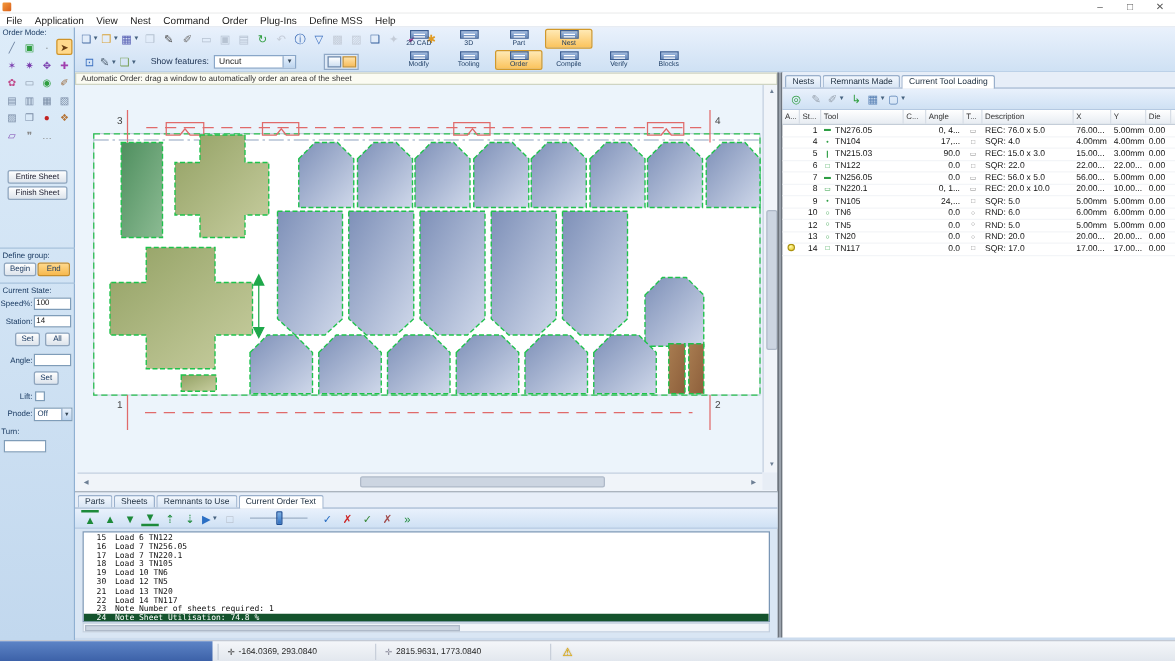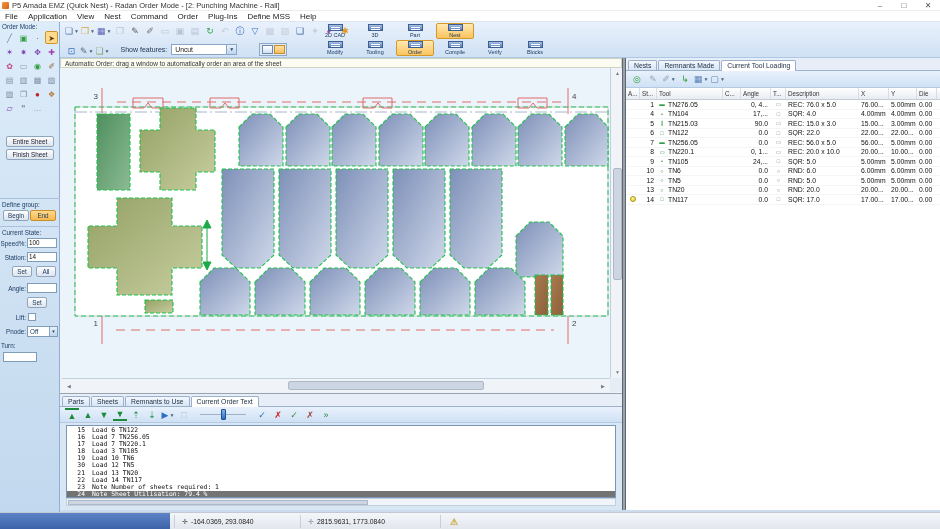--- a/index.html
+++ b/index.html
@@ -99,41 +99,40 @@
   #bpanel{left:60px;top:393px;width:562px;height:117px;background:#d9e6f4;border-top:1px solid #9aa2ac}
   #btoolbar{height:16px;background:linear-gradient(#e9f1fc,#cfe1f4);border-bottom:1px solid #b4c9e2;display:flex;align-items:center;padding-left:4px}
   .bar-top{border-top:2px solid #1d8a3a}
   .bar-bot{border-bottom:2px solid #1d8a3a}
   .slider{width:46px;height:11px;position:relative;margin:0 8px}
   .slider::before{content:"";position:absolute;left:0;right:0;top:5px;height:1px;background:#9db0c6}
   .slider i{position:absolute;left:45%;top:0;width:5px;height:11px;background:linear-gradient(#7fb3e8,#2f6fc0);border:1px solid #1c4f96;border-radius:1px}
   #ordertext{position:absolute;left:6px;top:31px;width:550px;height:73px;background:#fff;border:1px solid #7a96b5;font-family:"DejaVu Sans Mono",monospace;font-size:6.4px;color:#111;overflow:hidden;padding-top:1px}
   .line{display:flex;height:7.1px;line-height:7.1px;white-space:pre}
   .ln{width:18px;text-align:right;margin-right:7px;flex:0 0 18px}
-  .line.sel{background:#737373;color:#fff}
+  .line.sel{background:#14532d;color:#fff}
   #bhscroll{position:absolute;left:6px;top:104px;width:550px;height:8px;background:#f0f4f9;border:1px solid #c2cfdf}
   #bhscroll .thumb{position:absolute;left:1px;top:1px;width:300px;height:5px;background:#ccd5e1;border:1px solid #aeb9c8}
 
   
   #gapstrip{left:60px;top:510px;width:880px;height:2px;background:#ccdcee}
   #statusbar{left:0;top:512px;width:940px;height:17px;background:linear-gradient(#f4f6f9,#e2e7ee);border-top:1px solid #c3c9d4;font-size:6.8px;color:#222}
   #sb-blue{position:absolute;left:0;top:0;width:170px;height:17px;background:linear-gradient(#5d84c6,#3a5fa6)}
   .sb-cell{position:absolute;top:0;height:17px;display:flex;align-items:center;gap:3px}
   .sb-sep{position:absolute;top:2px;height:13px;width:1px;background:#c8cfda}
   .sb-ico{font-size:7px;color:#444}
   #warn-icon{color:#f0b400;font-size:9px;text-shadow:0 0 1px #7a5c00}
 
   svg text{font-family:"Liberation Sans",sans-serif}
 </style>
 </head>
 <body>
 
 <div class="abs" id="titlebar">
   <span id="appicon"></span>
-  <span>P5 Amada EMZ (Quick Nest) - Radan Order Mode - [2: Punching Machine - Rail]</span>
   <span id="wincontrols">
     <span class="wc">–</span>
     <span class="wc">□</span>
     <span class="wc">✕</span>
   </span>
 </div>
 
 <div class="abs" id="menubar">
     <span class="menu-item">File</span>
     <span class="menu-item">Application</span>
@@ -608,21 +607,21 @@
   <div id="ordertext">
       <div class="line"><span class="ln">15</span><span class="lt">Load 6 TN122</span></div>
       <div class="line"><span class="ln">16</span><span class="lt">Load 7 TN256.05</span></div>
       <div class="line"><span class="ln">17</span><span class="lt">Load 7 TN220.1</span></div>
       <div class="line"><span class="ln">18</span><span class="lt">Load 3 TN105</span></div>
       <div class="line"><span class="ln">19</span><span class="lt">Load 10 TN6</span></div>
       <div class="line"><span class="ln">30</span><span class="lt">Load 12 TN5</span></div>
       <div class="line"><span class="ln">21</span><span class="lt">Load 13 TN20</span></div>
       <div class="line"><span class="ln">22</span><span class="lt">Load 14 TN117</span></div>
       <div class="line"><span class="ln">23</span><span class="lt">Note Number of sheets required: 1</span></div>
-      <div class="line sel"><span class="ln">24</span><span class="lt">Note Sheet Utilisation: 79.4 %</span></div>
+      <div class="line sel"><span class="ln">24</span><span class="lt">Note Sheet Utilisation: 74.8 %</span></div>
     </div>
   <div id="bhscroll">
       <span class="thumb"></span>
     </div>
 </div>
 
 <div class="abs" id="gapstrip"></div>
 <div class="abs" id="statusbar">
   <div id="sb-blue"></div>
   <span class="sb-sep" style="left:174px"></span>

